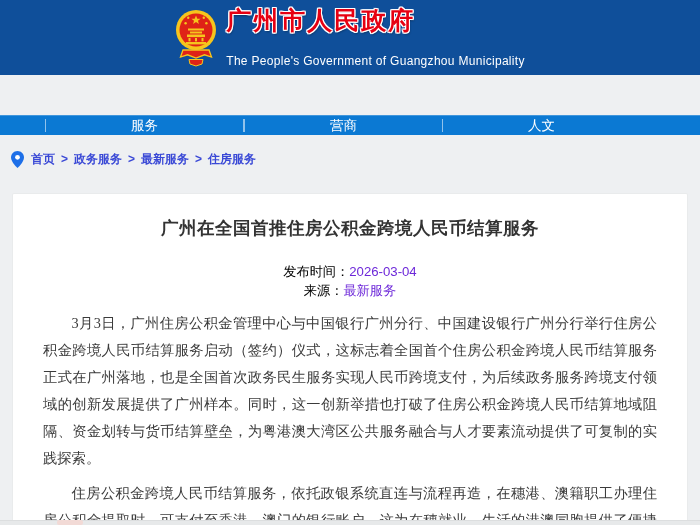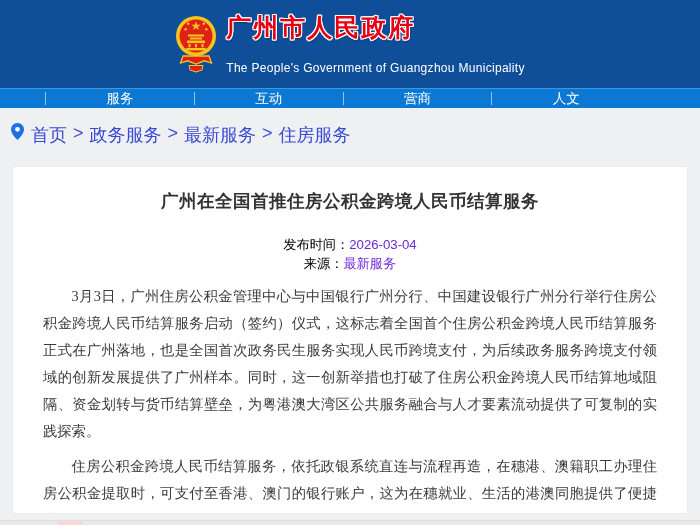--- a/index.html
+++ b/index.html
@@ -6,21 +6,21 @@
   html, body { margin: 0; padding: 0; }
   body {
     width: 700px; height: 525px; overflow: hidden;
     background: #eef0f2;
     font-family: "Liberation Sans", "DejaVu Sans", sans-serif;
     position: relative;
   }
 
   
   .header {
-    height: 88px;
+    height: 75px;
     background: #0f4f9a;
     display: flex;
     justify-content: center;
   }
   .logo-group {
     display: flex;
     align-items: center;
     gap: 9px;
     cursor: pointer;
   }
@@ -44,20 +44,21 @@
     letter-spacing: 0.3px;
   }
 
   
   .nav {
     height: 20px;
     background: #0b79d3;
     border-top: 1px solid rgba(255,255,255,0.22);
     display: flex;
     align-items: center;
+    margin-top: 40px;
   }
   .nav-inner {
     display: flex;
     align-items: center;
     width: 595px;
     margin-left: 45px;
   }
   .nav-item {
     flex: 1;
     text-align: center;
@@ -71,23 +72,25 @@
     width: 1px;
     height: 13px;
     background: rgba(255,255,255,0.55);
     flex: 0 0 auto;
   }
 
   
   .breadcrumb {
     margin: 15px 0 0 11px;
     display: flex;
-    font-size: 18px;
+    align-items: center;
+    font-size: 12px;
     color: #3a49d6;
     height: 18px;
+    font-weight: bold;
   }
   .pin-icon { width: 13px; height: 17px; margin-right: 7px; flex: 0 0 auto; }
   .crumb { cursor: pointer; color: #3a49d6; }
   .crumb-sep { margin: 0 6px; color: #3a49d6; }
 
   
   .card {
     width: 674px;
     height: 346px;
     margin: 26px auto 0;
@@ -169,21 +172,20 @@
       <span class="site-subtitle">The People's Government of Guangzhou Municipality</span>
     </span>
   </div>
 </div>
 
 <div class="nav">
   <div class="nav-inner">
     <span class="nav-divider"></span>
     <span class="nav-item">服务</span>
     <span class="nav-divider"></span>
-    <span class="nav-item">互动</span>
     <span class="nav-divider"></span>
     <span class="nav-item">营商</span>
     <span class="nav-divider"></span>
     <span class="nav-item">人文</span>
   </div>
 </div>
 
 <div class="breadcrumb">
   <span class="pin-icon">
     <svg width="13" height="17" viewBox="0 0 13 17" xmlns="http://www.w3.org/2000/svg">

